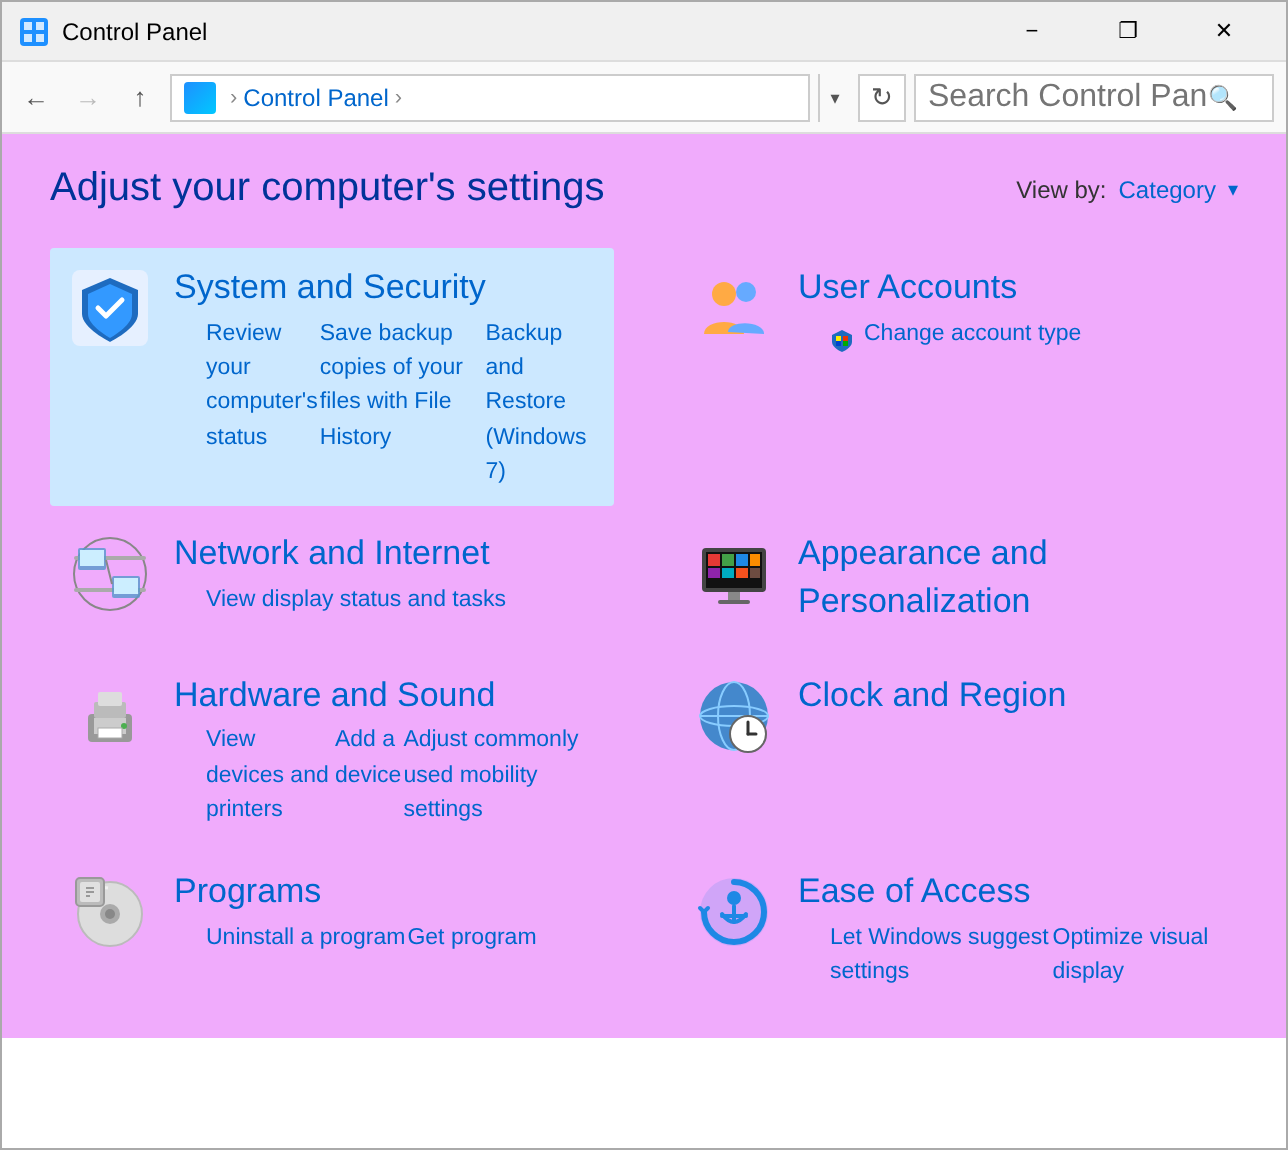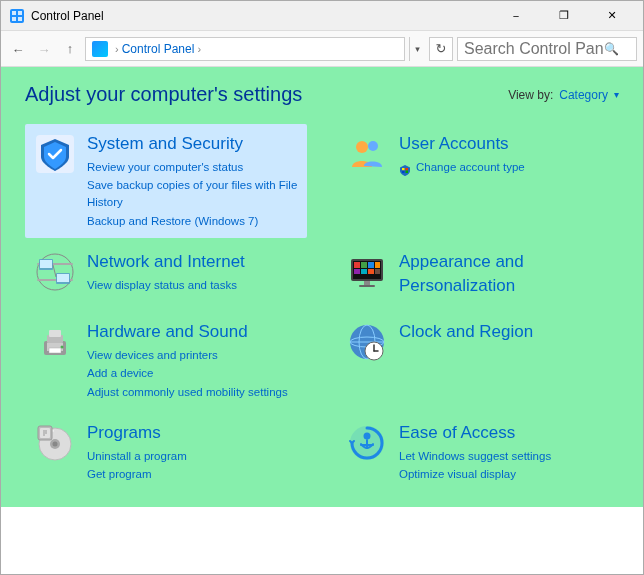--- a/index.html
+++ b/index.html
@@ -117,21 +117,21 @@
     }
     .search-box input {
       border: none; outline: none;
       font-size: 16px; color: #888;
       width: 140px; background: transparent;
     }
     .search-box .search-icon { color: #555; font-size: 12px; }
 
     
     .content {
-      background: #86efac;
+      background: #f0abfc;
       padding: 16px 24px;
     }
     .page-header {
       display: flex;
       justify-content: space-between;
       align-items: center;
       margin-bottom: 18px;
     }
     .page-title {
       font-size: 20px;
@@ -168,21 +168,21 @@
       display: flex; align-items: center; justify-content: center;
     }
     .cat-content { flex: 1; }
     .cat-title {
       font-size: 17px;
       color: #0066cc;
       cursor: pointer;
       line-height: 1.4;
       margin-bottom: 3px;
     }
-    .cat-links { display: flex; flex-direction: column; gap: 1px; }
+    .cat-links { display: flex; gap: 1px; margin-left: 16px; }
     .cat-link {
       font-size: 11.5px;
       color: #0066cc;
       cursor: pointer;
       line-height: 1.5;
     }
     .cat-link.shield-link {
       display: flex; align-items: flex-end; gap: 3px;
     }
   </style>

